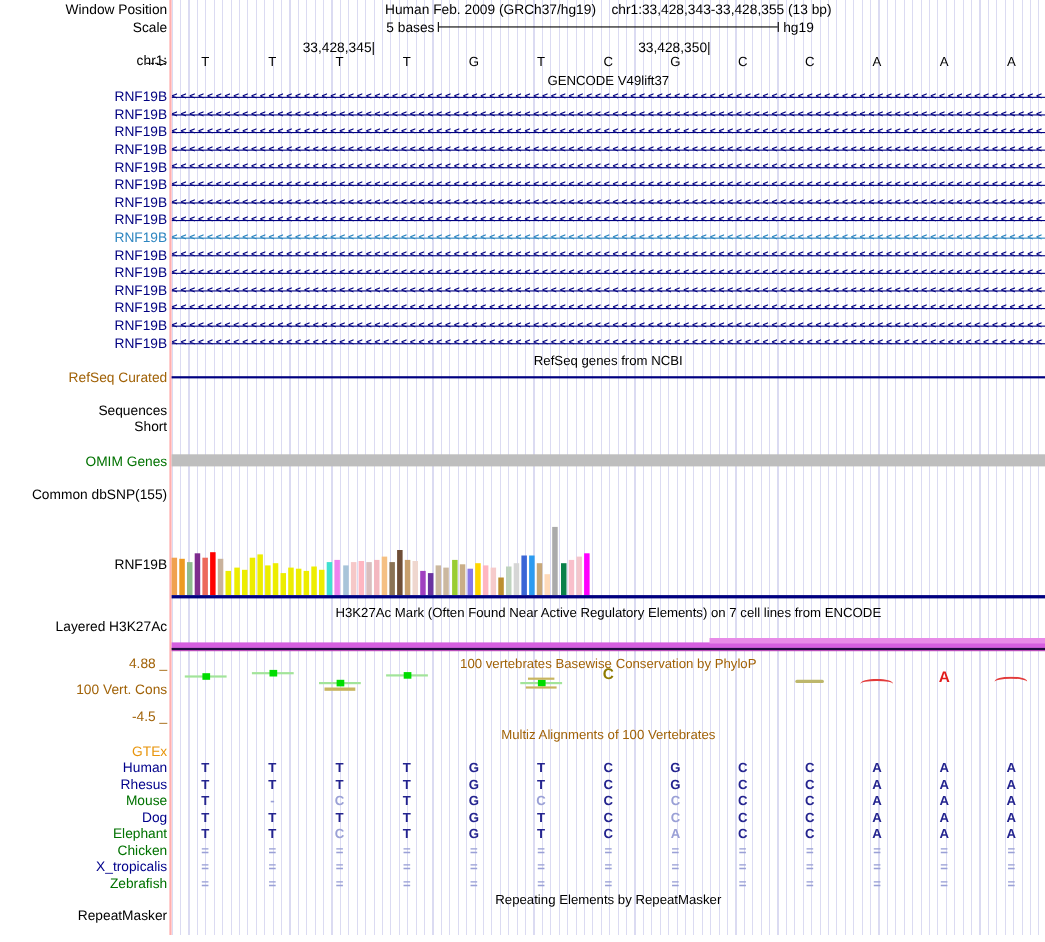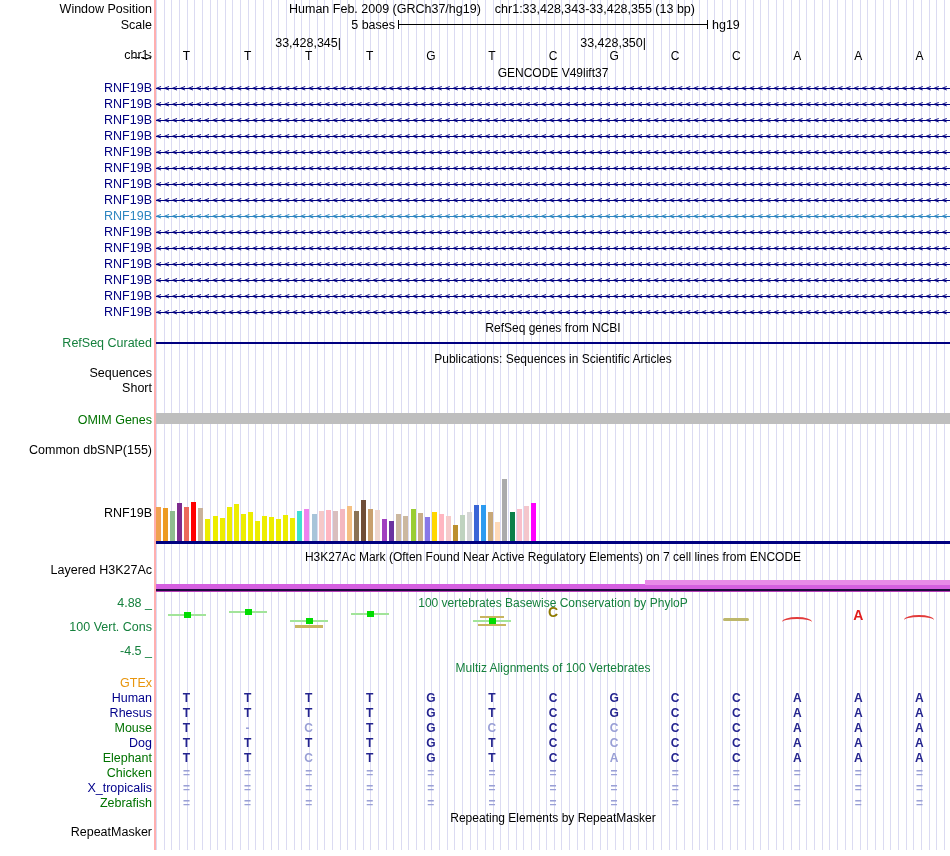--- a/index.html
+++ b/index.html
@@ -3,21 +3,21 @@
 <meta charset="utf-8">
 <style>
   html,body{margin:0;padding:0;background:#fff;}
   #screen{position:relative;width:950px;height:856px;background:#fff;overflow:hidden;
           font-family:"Liberation Sans","DejaVu Sans",sans-serif;color:#000;}
   .abs{position:absolute;}
   .glabel{position:absolute;right:798px;height:13px;line-height:13px;font-size:12.5px;
           white-space:nowrap;text-align:right;}
   .ctitle{position:absolute;left:156px;width:794px;text-align:center;height:13px;
           line-height:13px;font-size:12px;white-space:nowrap;}
-  .blue{color:#15803d;}
+  .blue{color:#a16207;}
   .green{color:#007200;}
   .orange{color:#E8950C;}
   .hdr{font-size:12.5px;height:14px;line-height:14px;}
   #grid{position:absolute;left:156px;top:0;width:794px;height:850px;
         background:repeating-linear-gradient(to right,#DBDBF2 0 1px,transparent 1px 7.65px);}
   #edge-line{position:absolute;left:154px;top:0;width:2px;height:850px;background:#FFAFAF;}
   .arrowrow{position:absolute;left:156px;width:794px;height:11px;overflow:hidden;}
   .arrowrow .aline{position:absolute;left:0;top:5px;width:100%;height:1px;}
   .arrowrow .achars{position:absolute;left:0;top:0;width:100%;height:11px;line-height:11px;
         font-family:"DejaVu Sans Mono",monospace;font-size:9px;letter-spacing:2.6px;
@@ -31,21 +31,21 @@
   .gbar{position:absolute;bottom:0;width:5px;}
 </style>
 </head>
 <body>
 
 <div id="screen">
   <div id="grid"></div>
   <div id="edge-line"></div>
 
   <div class="glabel hdr" style="top:2px">Window Position</div>
-  <div class="abs" style="left:156px;top:2px;width:672px;display:flex;justify-content:center;gap:14px;">
+  <div class="abs" style="left:156px;top:2px;width:794px;display:flex;justify-content:center;gap:14px;">
     <span class="hdr">Human Feb. 2009 (GRCh37/hg19)</span>
     <span class="hdr">chr1:33,428,343-33,428,355 (13 bp)</span>
   </div>
 
   <div class="glabel hdr" style="top:18px">Scale</div>
   <div class="abs hdr" style="right:555px;top:18px">5 bases</div>
   <div class="ruler" style="left:398px;top:20px;width:308px;">
     <div class="rline"></div>
   </div>
   <div class="abs hdr" style="left:712px;top:18px">hg19</div>
@@ -148,21 +148,20 @@
       <div class="arrowrow" style="left: 156px; top: 307px;">
         <div class="aline" style="background: rgb(0, 0, 128);"></div>
         <div class="achars" style="color: rgb(0, 0, 128);">&lt;&lt;&lt;&lt;&lt;&lt;&lt;&lt;&lt;&lt;&lt;&lt;&lt;&lt;&lt;&lt;&lt;&lt;&lt;&lt;&lt;&lt;&lt;&lt;&lt;&lt;&lt;&lt;&lt;&lt;&lt;&lt;&lt;&lt;&lt;&lt;&lt;&lt;&lt;&lt;&lt;&lt;&lt;&lt;&lt;&lt;&lt;&lt;&lt;&lt;&lt;&lt;&lt;&lt;&lt;&lt;&lt;&lt;&lt;&lt;&lt;&lt;&lt;&lt;&lt;&lt;&lt;&lt;&lt;&lt;&lt;&lt;&lt;&lt;&lt;&lt;&lt;&lt;&lt;&lt;&lt;&lt;&lt;&lt;&lt;&lt;&lt;&lt;&lt;&lt;&lt;&lt;&lt;&lt;&lt;&lt;&lt;&lt;&lt;&lt;&lt;&lt;&lt;&lt;&lt;&lt;&lt;&lt;&lt;&lt;</div>
       </div>
     </div>
 
   <div class="ctitle" style="top:322px">RefSeq genes from NCBI</div>
   <div class="glabel blue" style="top:337px">RefSeq Curated</div>
   <div class="abs" style="left:156px;top:342px;width:794px;height:2px;background:#000080;"></div>
 
-  <div class="ctitle" style="top:353px">Publications: Sequences in Scientific Articles</div>
   <div class="glabel" style="top:367px">Sequences</div>
   <div class="glabel" style="top:382px">Short</div>
 
   <div class="glabel green" style="top:414px">OMIM Genes</div>
   <div class="abs" style="left:156px;top:413px;width:794px;height:11px;background:#BEBEBE;"></div>
 
   <div class="glabel" style="top:444px">Common dbSNP(155)</div>
 
   <div class="glabel" style="top:507px">RNF19B</div>
   <div id="gtex-bars" class="abs" style="left:156px;top:476px;width:794px;height:65px;">

